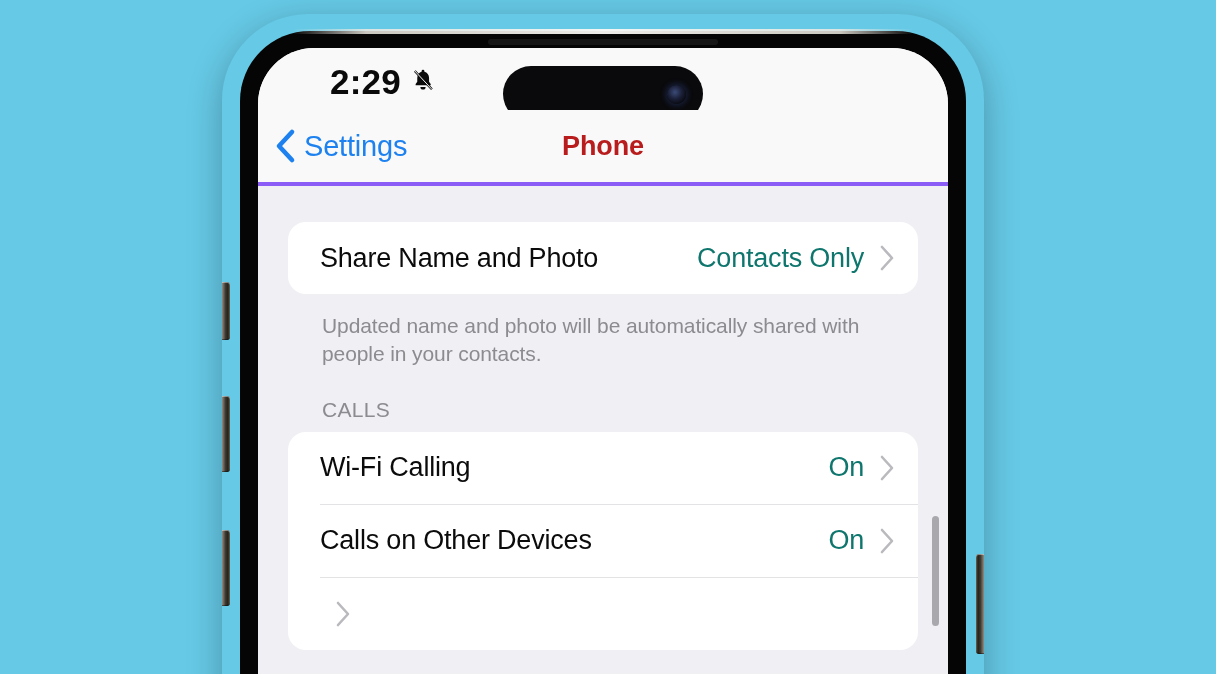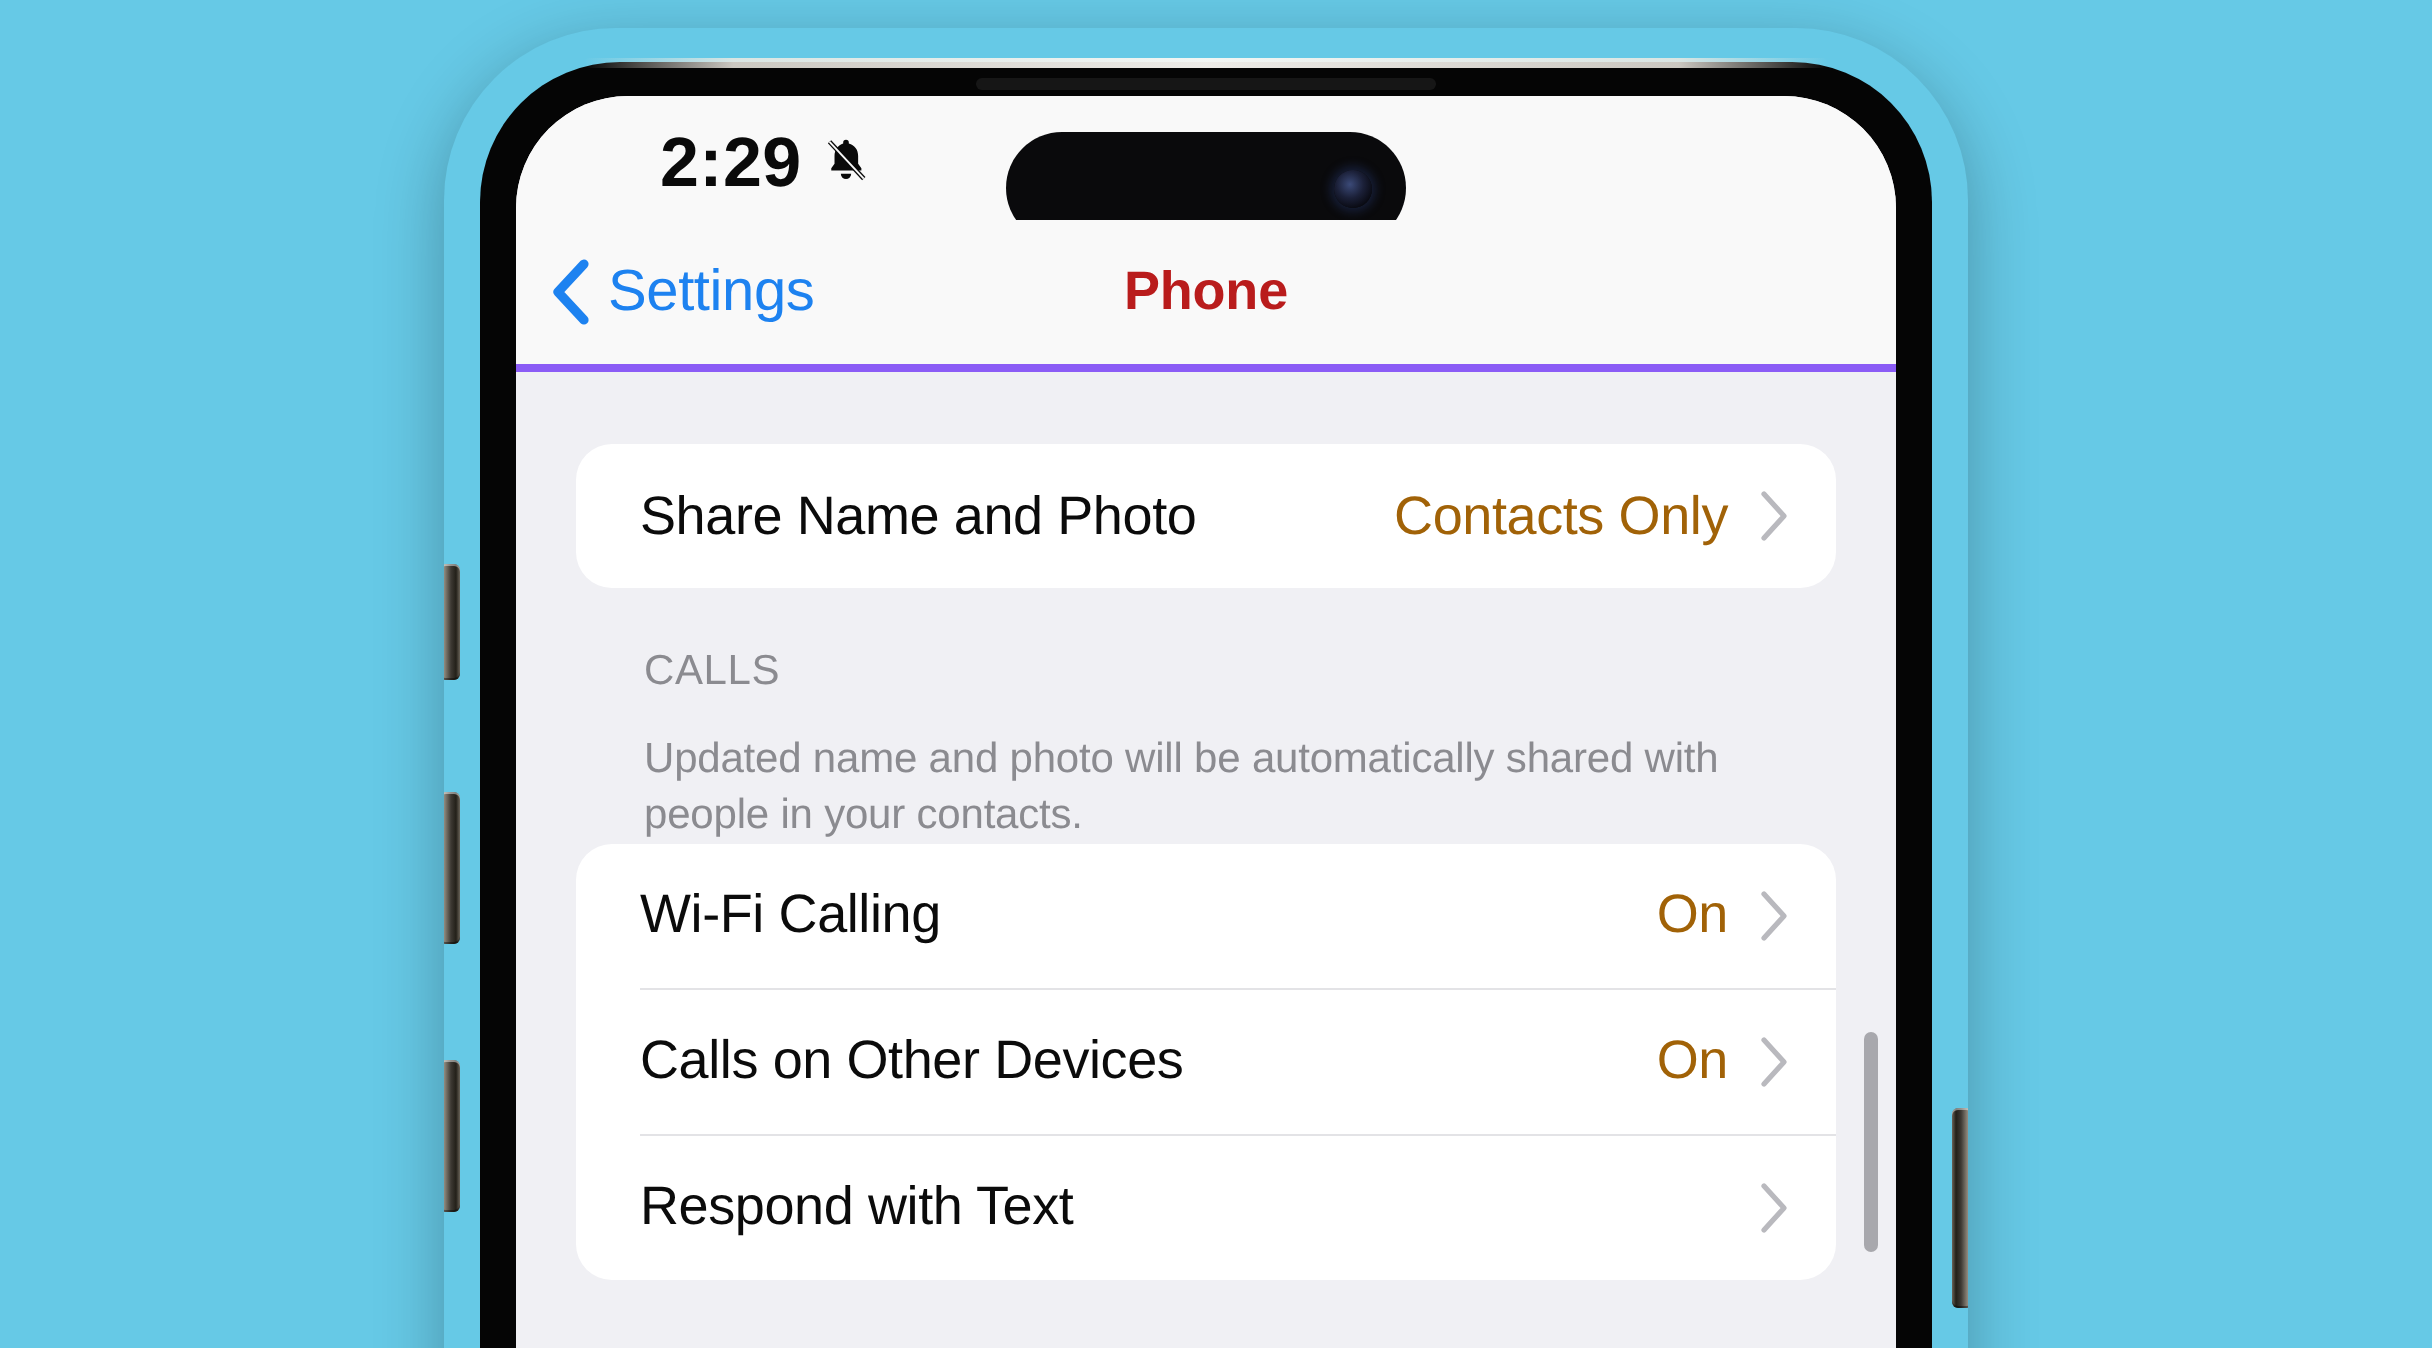--- a/index.html
+++ b/index.html
@@ -204,21 +204,21 @@
     cursor: pointer;
   }
   .row-label {
     font-size: 27px;
     color: #0b0b0b;
     letter-spacing: -.2px;
     flex: 1;
   }
   .row-value {
     font-size: 27px;
-    color: #a16207;
+    color: #0f766e;
     letter-spacing: -.2px;
     margin-right: 14px;
   }
   .chevron { display: flex; align-items: center; }
   .sep {
     height: 1px;
     background: #e3e3e6;
     margin-left: 32px;
   }
   #footnote {
@@ -302,23 +302,23 @@
             <span class="row-label">Share Name and Photo</span>
             <span class="row-value">Contacts Only</span>
             <span class="chevron">
               <svg width="18" height="30" viewBox="0 0 18 30">
                 <polyline points="4,4 14,15 4,26" fill="none" stroke="#b9b9be" stroke-width="2.6" stroke-linecap="round" stroke-linejoin="round"></polyline>
               </svg>
             </span>
           </div>
         </div>
 
+        <div id="footnote">Updated name and photo will be automatically shared with people in your contacts.</div>
+
         <div id="section-header">CALLS</div>
-
-        <div id="footnote">Updated name and photo will be automatically shared with people in your contacts.</div>
 
         <div class="card" id="card-calls">
 
           <div class="row">
             <span class="row-label">Wi-Fi Calling</span>
             <span class="row-value">On</span>
             <span class="chevron">
               <svg width="18" height="30" viewBox="0 0 18 30">
                 <polyline points="4,4 14,15 4,26" fill="none" stroke="#b9b9be" stroke-width="2.6" stroke-linecap="round" stroke-linejoin="round"></polyline>
               </svg>
@@ -331,21 +331,20 @@
             <span class="row-value">On</span>
             <span class="chevron">
               <svg width="18" height="30" viewBox="0 0 18 30">
                 <polyline points="4,4 14,15 4,26" fill="none" stroke="#b9b9be" stroke-width="2.6" stroke-linecap="round" stroke-linejoin="round"></polyline>
               </svg>
             </span>
           </div>
           <div class="sep"></div>
 
           <div class="row">
-            <span class="row-label">Respond with Text</span>
             <span class="row-value"></span>
             <span class="chevron">
               <svg width="18" height="30" viewBox="0 0 18 30">
                 <polyline points="4,4 14,15 4,26" fill="none" stroke="#b9b9be" stroke-width="2.6" stroke-linecap="round" stroke-linejoin="round"></polyline>
               </svg>
             </span>
           </div>
         </div>
 
         <div id="scroll-indicator"></div>

